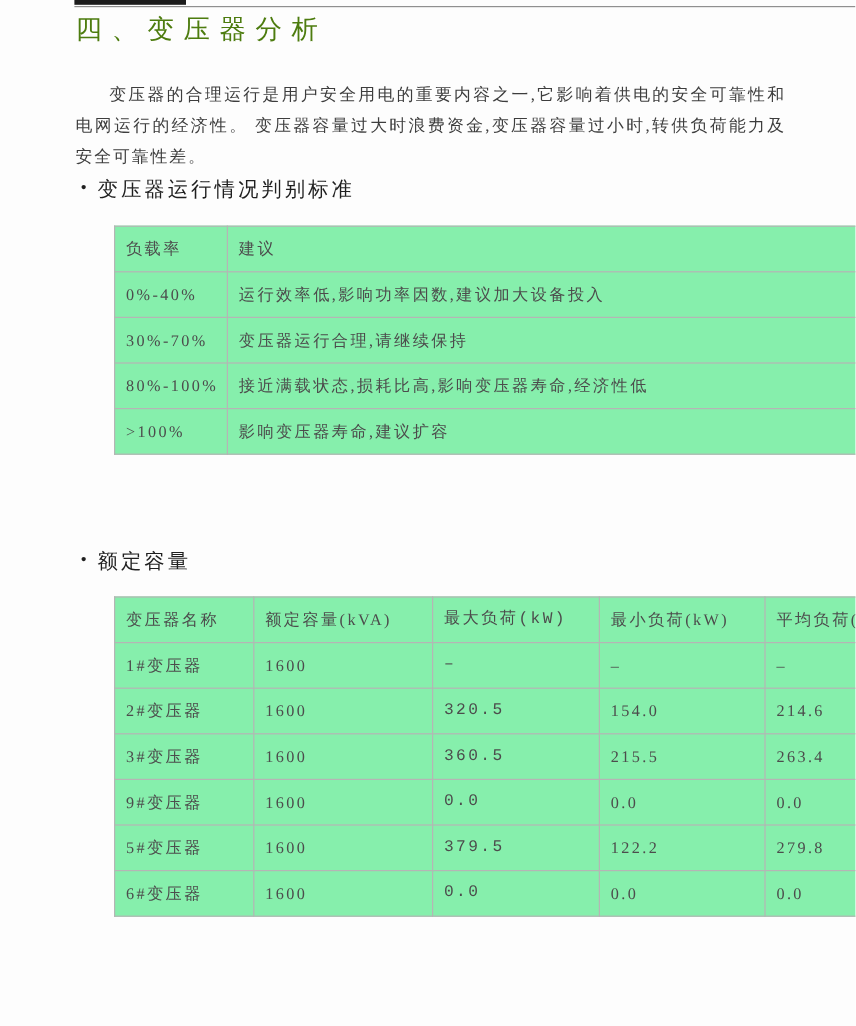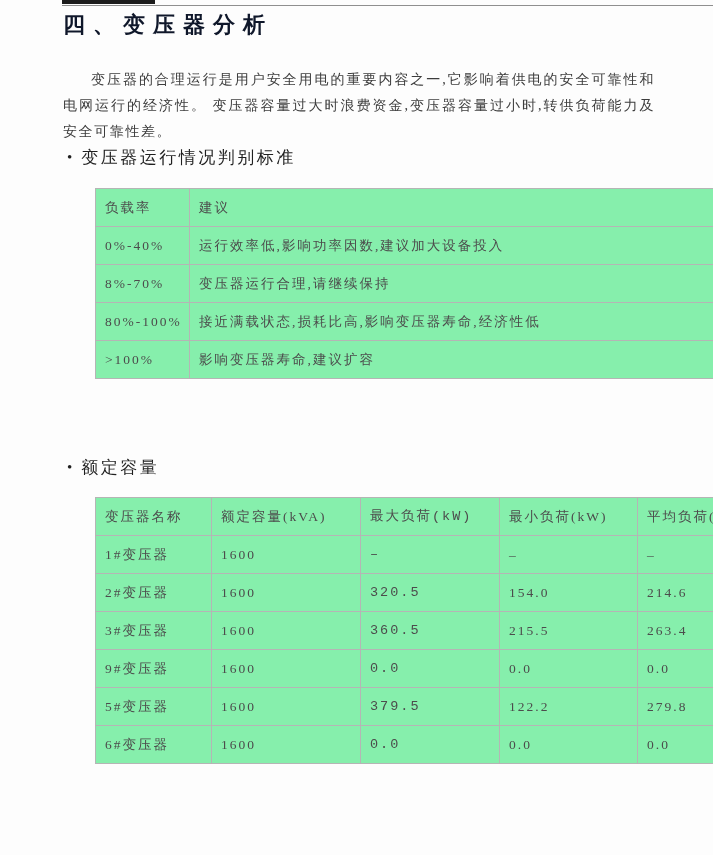--- a/index.html
+++ b/index.html
@@ -13,22 +13,22 @@
   .top-black-bar{
     position:absolute;left:62px;top:0;width:93px;height:4px;
     background:#1c1c1c;
   }
   .top-rule{
     position:absolute;left:62px;top:5px;width:651px;height:1px;
     background:#8f8f8f;
   }
   .title{
     position:absolute;left:63px;top:10px;margin:0;
-    font-size:22px;font-weight:bold;letter-spacing:8px;
-    color:#0f172a;white-space:nowrap;
+    font-size:22px;font-weight:normal;letter-spacing:8px;
+    color:#4d7c0f;white-space:nowrap;
   }
   .intro{
     position:absolute;left:63px;top:67px;width:592px;margin:0;
     font-size:14px;line-height:26px;letter-spacing:1.6px;
     color:#3d3d3d;text-indent:2em;text-align:justify;
   }
   .bullet-heading{
     position:absolute;left:67px;
     display:flex;align-items:center;
     font-size:17px;letter-spacing:2.5px;color:#1f1f1f;white-space:nowrap;
@@ -82,21 +82,21 @@
     <tbody>
       <tr>
         <td class="c1">负载率</td>
         <td class="c2">建议</td>
       </tr>
       <tr>
         <td class="c1">0%-40%</td>
         <td class="c2">运行效率低,影响功率因数,建议加大设备投入</td>
       </tr>
       <tr>
-        <td class="c1">8%-70%</td>
+        <td class="c1">30%-70%</td>
         <td class="c2">变压器运行合理,请继续保持</td>
       </tr>
       <tr>
         <td class="c1">80%-100%</td>
         <td class="c2">接近满载状态,损耗比高,影响变压器寿命,经济性低</td>
       </tr>
       <tr>
         <td class="c1">&gt;100%</td>
         <td class="c2">影响变压器寿命,建议扩容</td>
       </tr>

